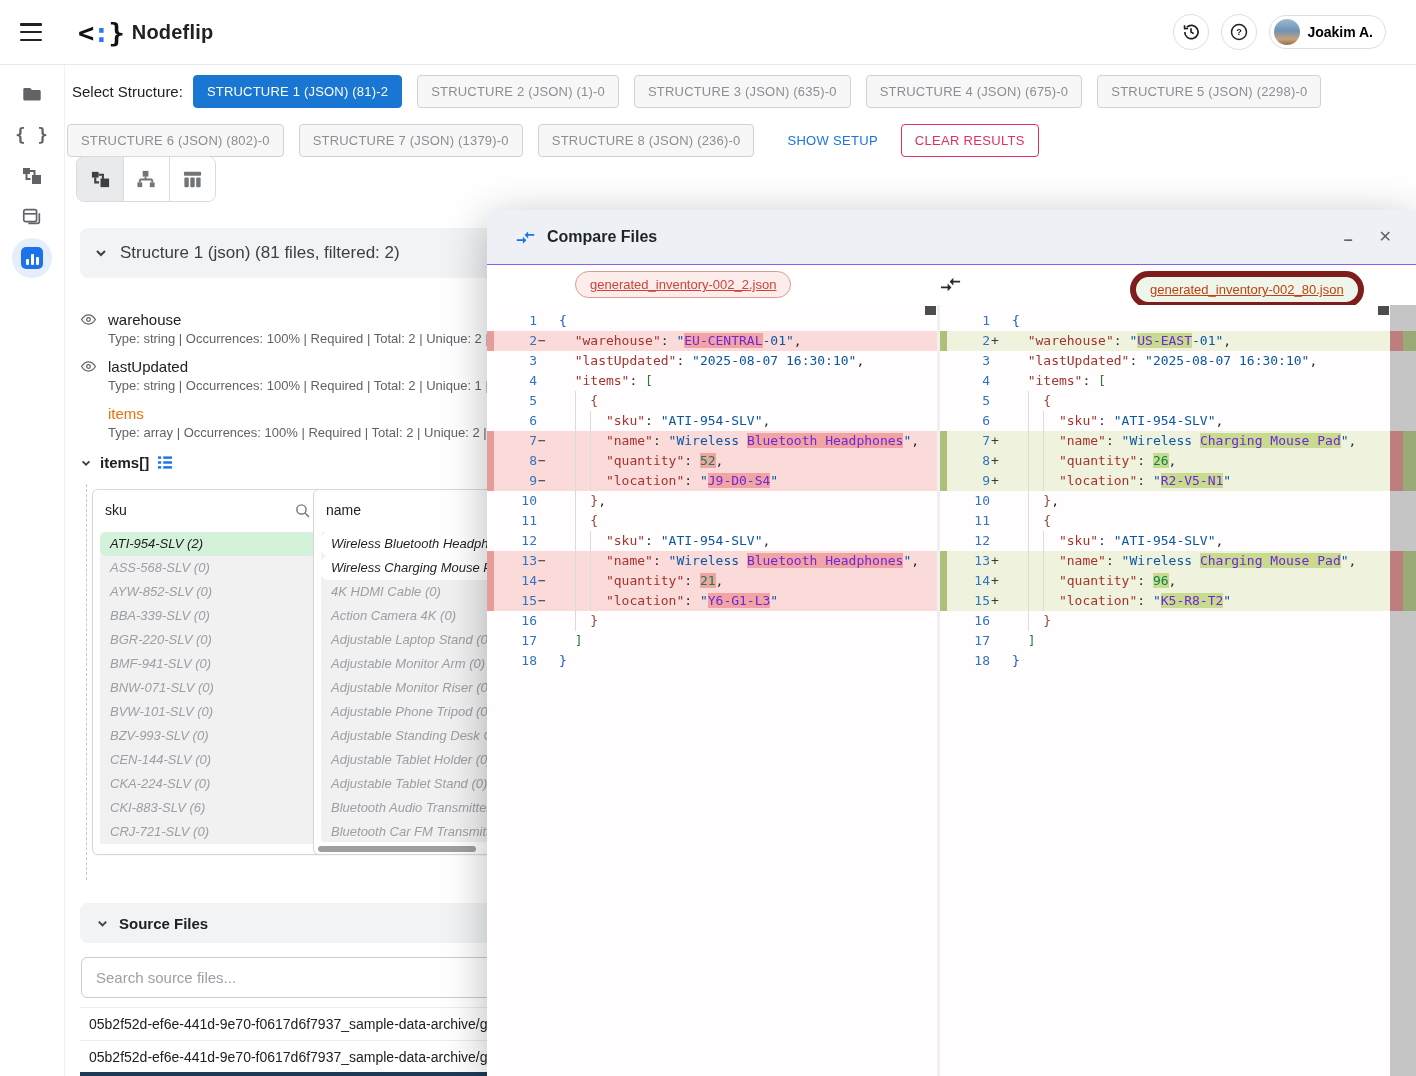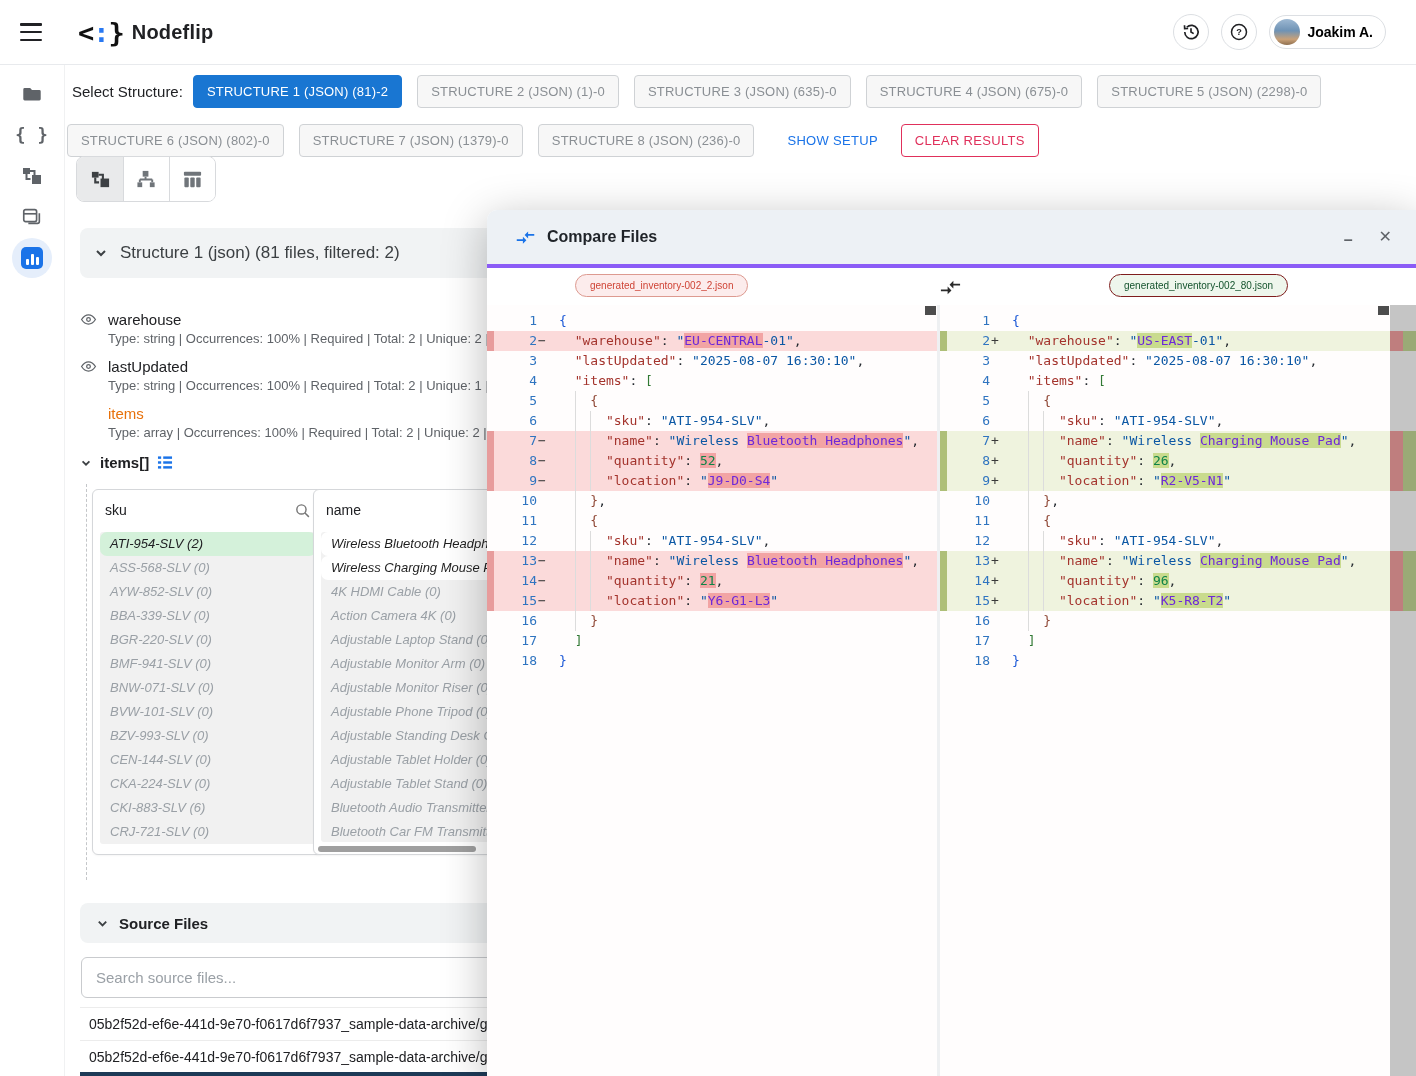--- a/index.html
+++ b/index.html
@@ -87,31 +87,31 @@
   .searchbox{position:absolute;left:1px;top:729px;width:860px;height:41px;border:1px solid #c9cbce;border-radius:6px;
              font-size:15px;padding:0 14px;box-sizing:border-box;color:#202124;background:#fff;font-family:"Liberation Sans",sans-serif;}
   .searchbox::placeholder{color:#9aa0a6;}
   #file-list{position:absolute;left:0;top:779px;width:875px;border-top:1px solid #ececec;}
   .frow{height:32px;line-height:32px;font-size:14px;color:#202124;padding-left:9px;border-bottom:1px solid #ececec;white-space:nowrap;overflow:hidden;}
   .bottomstrip{position:absolute;left:0;top:844px;width:875px;height:4px;background:#1d3a57;}
 
   
   .dialog{position:absolute;left:487px;top:210px;width:929px;height:866px;background:#fff;z-index:50;
           border-radius:10px 0 0 0;box-shadow:0 10px 45px rgba(0,0,0,.28);overflow:hidden;}
-  .dlghdr{height:54px;background:#edf1f5;border-bottom:4px solid #8b5cf6;display:flex;align-items:center;}
+  .dlghdr{height:54px;background:#edf1f5;border-bottom:1px solid #8b5cf6;display:flex;align-items:center;}
   .dlgicon{margin-left:28px;display:flex;}
   .dlgtitle{font-size:16px;font-weight:700;margin-left:11px;color:#1f2328;}
   .winbtns{margin-left:auto;display:flex;align-items:center;gap:26px;margin-right:24px;}
   .winbtn{border:0;background:none;color:#5f6368;font-size:16px;padding:0;line-height:1;}
   .minbtn{transform:translateY(3px);font-weight:700;}
 
   .badgerow{height:40px;position:relative;background:#fff;border-bottom:1px solid #ededed;}
-  .fbadge{position:absolute;top:6px;font-size:10px;padding:5px 14px;border-radius:999px;white-space:nowrap;}
+  .fbadge{position:absolute;top:6px;font-size:13px;padding:5px 14px;border-radius:999px;white-space:nowrap;text-decoration:underline;}
   .fbadge.removed{left:88px;color:#cf4436;border:1px solid #dd9a90;background:#fcecec;}
-  .fbadge.added{left:622px;color:#14532d;border:1px solid #7f1d1d;background:#eef6ec;}
+  .fbadge.added{left:643px;color:#c2410c;border:6px solid #7f1d1d;background:#eef6ec;}
   .swapbtn{position:absolute;left:452px;top:8px;border:0;background:none;padding:0;display:flex;}
 
   .diffarea{position:absolute;left:0;top:95px;right:0;bottom:0;display:flex;}
   .pane{width:450px;position:relative;background:#fffdfd;padding-top:6px;box-sizing:border-box;overflow:hidden;
         font-family:"DejaVu Sans Mono", monospace;font-size:13px;}
   .panegap{width:3px;background:#eef0f2;}
   .drow{display:flex;height:20px;line-height:20px;}
   .gut{width:64px;flex:none;display:flex;}
   .gut .ln{flex:1;text-align:right;color:#2f74c0;}
   .gut .mk{width:13px;text-align:left;color:#3a3a3a;padding-left:1px;}

